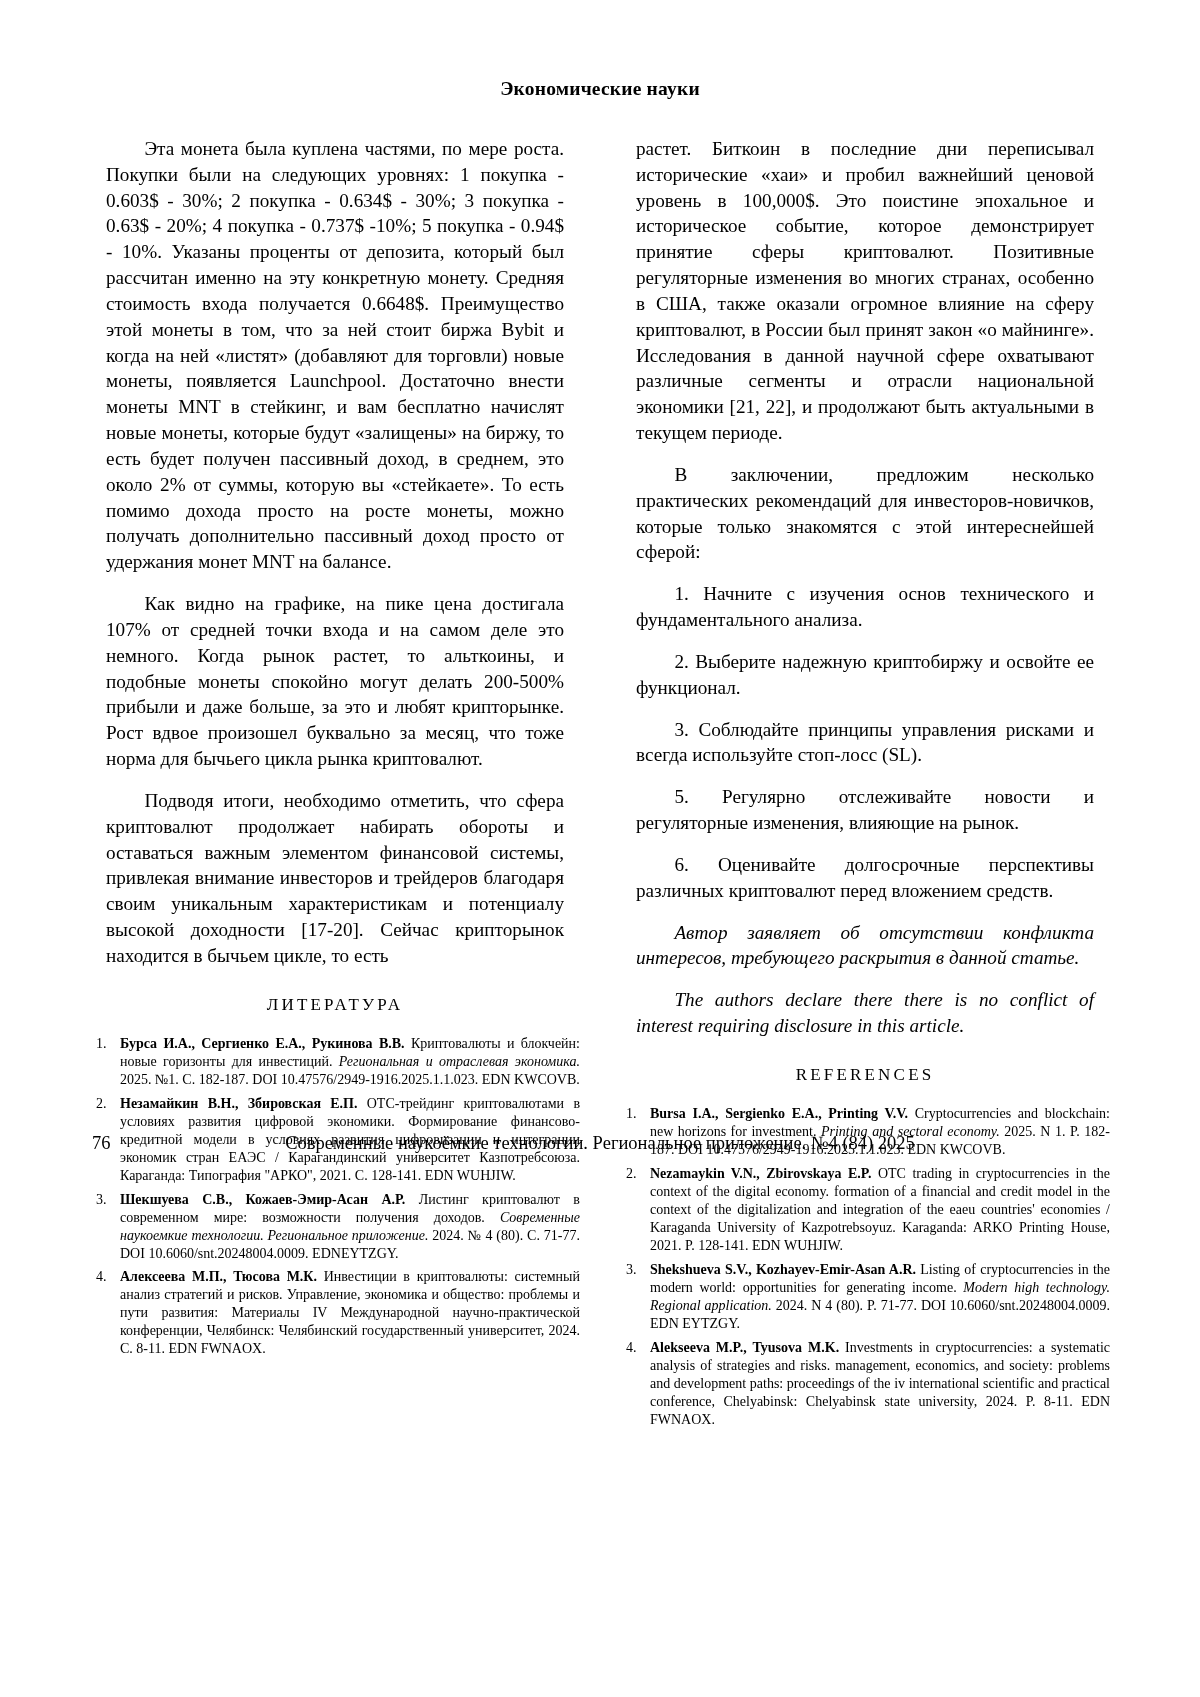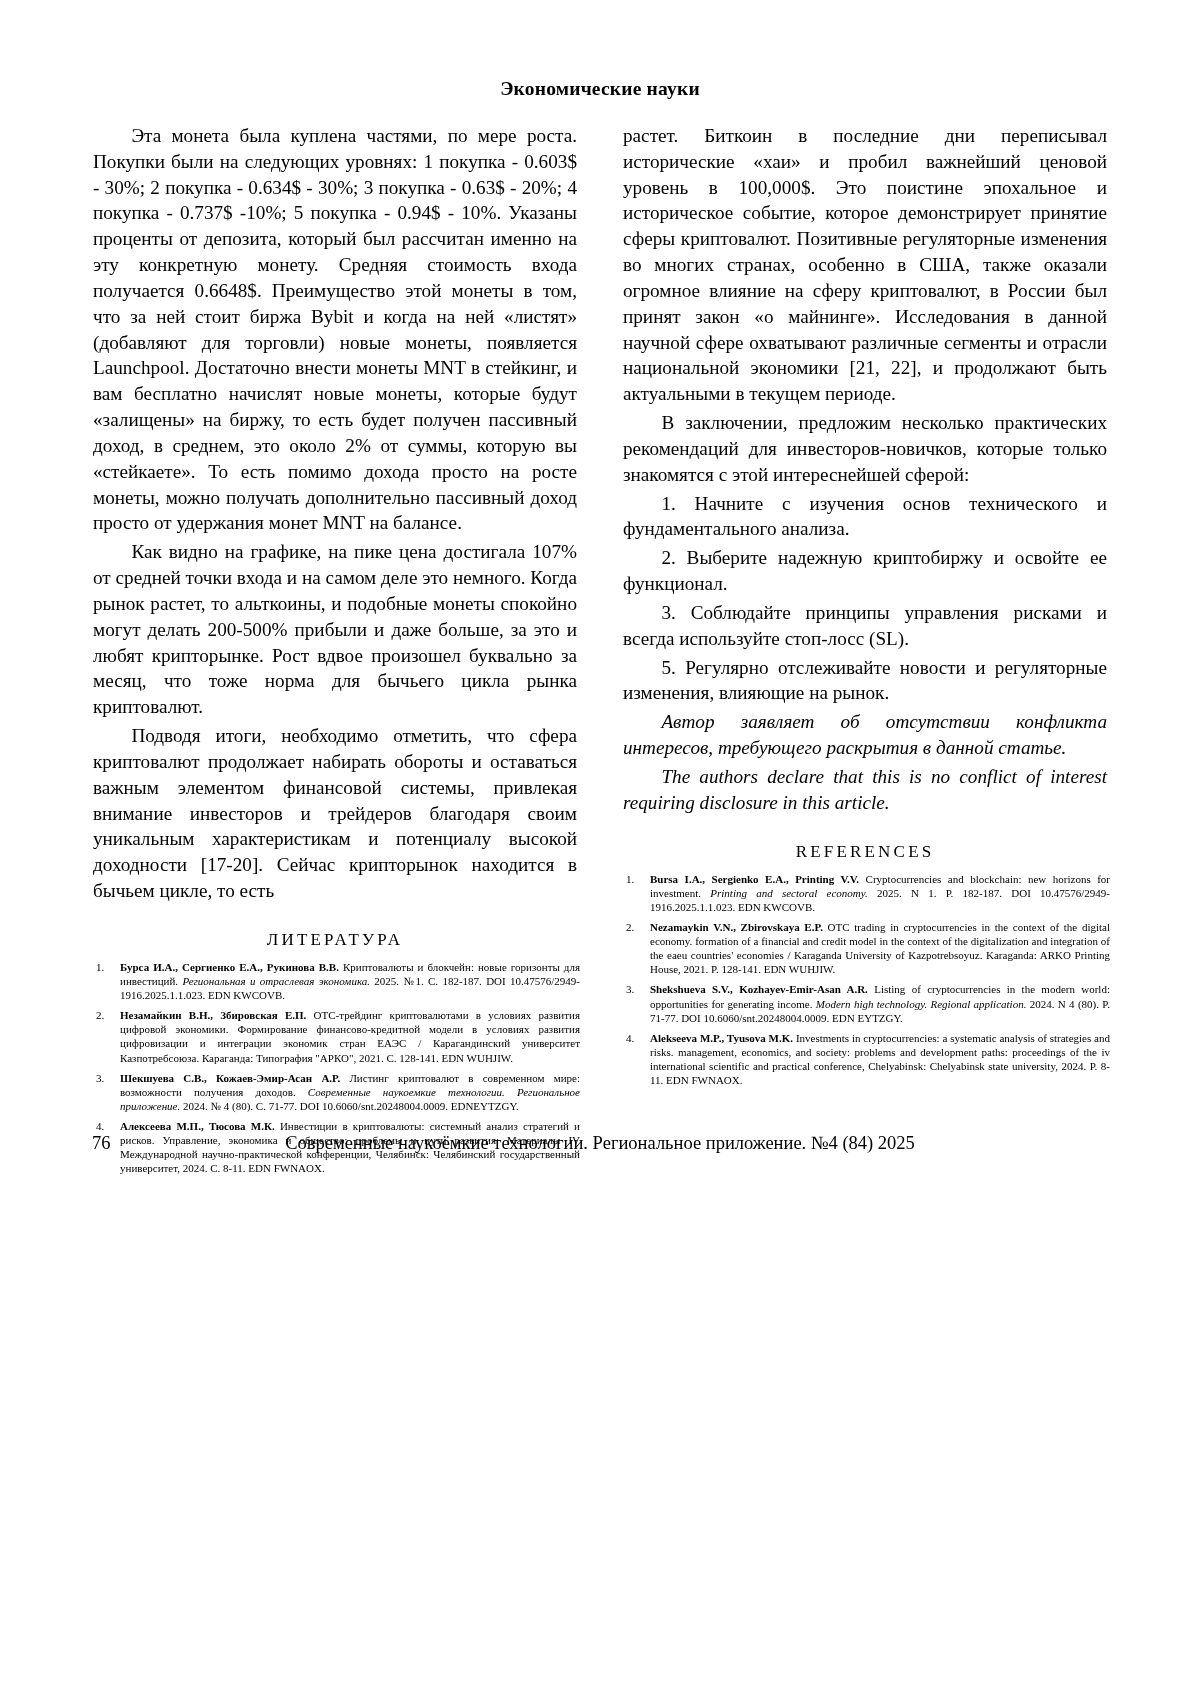--- a/index.html
+++ b/index.html
@@ -37,45 +37,45 @@
     top: 120px;
     left: 90px;
     width: 1020px;
     display: flex;
     gap: 40px;
   }
   .col {
     width: 490px;
   }
   p.body {
-    margin: 3px;
+    margin: 16px;
     font-size: 19.2px;
     line-height: 1.345;
     text-align: justify;
     text-indent: 2.0em;
     hyphens: auto;
     -webkit-hyphens: auto;
   }
   p.body.noindent { text-indent: 0; }
   p.italic {
     font-style: italic;
   }
   .reftitle {
     margin-top: 26px;
     text-align: center;
     font-size: 17px;
     letter-spacing: 3.2px;
     font-weight: normal;
   }
   ol.refs {
-    margin: 10px 0 0 0;
+    margin: 20px 0 0 0;
     padding: 0;
     list-style: none;
     counter-reset: refc;
-    font-size: 11px;
+    font-size: 14px;
     line-height: 1.285;
   }
   ol.refs li {
     counter-increment: refc;
     position: relative;
     padding-left: 30px;
     margin-bottom: 6px;
     text-align: justify;
     hyphens: auto;
     -webkit-hyphens: auto;
@@ -129,22 +129,23 @@
       </ol>
     </div>
 
     <div class="col">
       <p class="body noindent">растет. Биткоин в последние дни переписывал исторические «хаи» и пробил важнейший ценовой уровень в 100,000$. Это поистине эпохальное и историческое событие, которое демонстрирует принятие сферы криптовалют. Позитивные регуляторные изменения во многих странах, особенно в США, также оказали огромное влияние на сферу криптовалют, в России был принят закон «о майнинге». Исследования в данной научной сфере охватывают различные сегменты и отрасли национальной экономики [21, 22], и продолжают быть актуальными в текущем периоде.</p>
       <p class="body">В заключении, предложим несколько практических рекомендаций для инвесторов-новичков, которые только знакомятся с этой интереснейшей сферой:</p>
       <p class="body">1. Начните с изучения основ технического и фундаментального анализа.</p>
       <p class="body">2. Выберите надежную криптобиржу и освойте ее функционал.</p>
       <p class="body">3. Соблюдайте принципы управления рисками и всегда используйте стоп-лосс (SL).</p>
       <p class="body">5. Регулярно отслеживайте новости и регуляторные изменения, влияющие на рынок.</p>
+      <p class="body">6. Оценивайте долгосрочные перспективы различных криптовалют перед вложением средств.</p>
       <p class="body italic">Автор заявляет об отсутствии конфликта интересов, требующего раскрытия в данной статье.</p>
-      <p class="body italic">The authors declare that this is no conflict of interest requiring disclosure in this article.</p>
+      <p class="body italic">The authors declare there there is no conflict of interest requiring disclosure in this article.</p>
 
       <div class="reftitle">REFERENCES</div>
 
       <ol class="refs">
         <li><span class="b">Bursa I.A., Sergienko E.A., Printing V.V.</span><span> Cryptocurrencies and blockchain: new horizons for investment. </span><span class="i">Printing and sectoral economy.</span><span> 2025. N 1. P. 182-187. DOI 10.47576/2949-1916.2025.1.1.023. EDN KWCOVB.</span></li>
         <li><span class="b">Nezamaykin V.N., Zbirovskaya E.P.</span><span> OTC trading in cryptocurrencies in the context of the digital economy. formation of a financial and credit model in the context of the digitalization and integration of the eaeu countries' economies / Karaganda University of Kazpotrebsoyuz. Karaganda: ARKO Printing House, 2021. P. 128-141. EDN WUHJIW.</span><span class="i"></span><span></span></li>
         <li><span class="b">Shekshueva S.V., Kozhayev-Emir-Asan A.R.</span><span> Listing of cryptocurrencies in the modern world: opportunities for generating income. </span><span class="i">Modern high technology. Regional application.</span><span> 2024. N 4 (80). P. 71-77. DOI 10.6060/snt.20248004.0009. EDN EYTZGY.</span></li>
         <li><span class="b">Alekseeva M.P., Tyusova M.K.</span><span> Investments in cryptocurrencies: a systematic analysis of strategies and risks. management, economics, and society: problems and development paths: proceedings of the iv international scientific and practical conference, Chelyabinsk: Chelyabinsk state university, 2024. P. 8-11. EDN FWNAOX.</span><span class="i"></span><span></span></li>
       </ol>
     </div>

